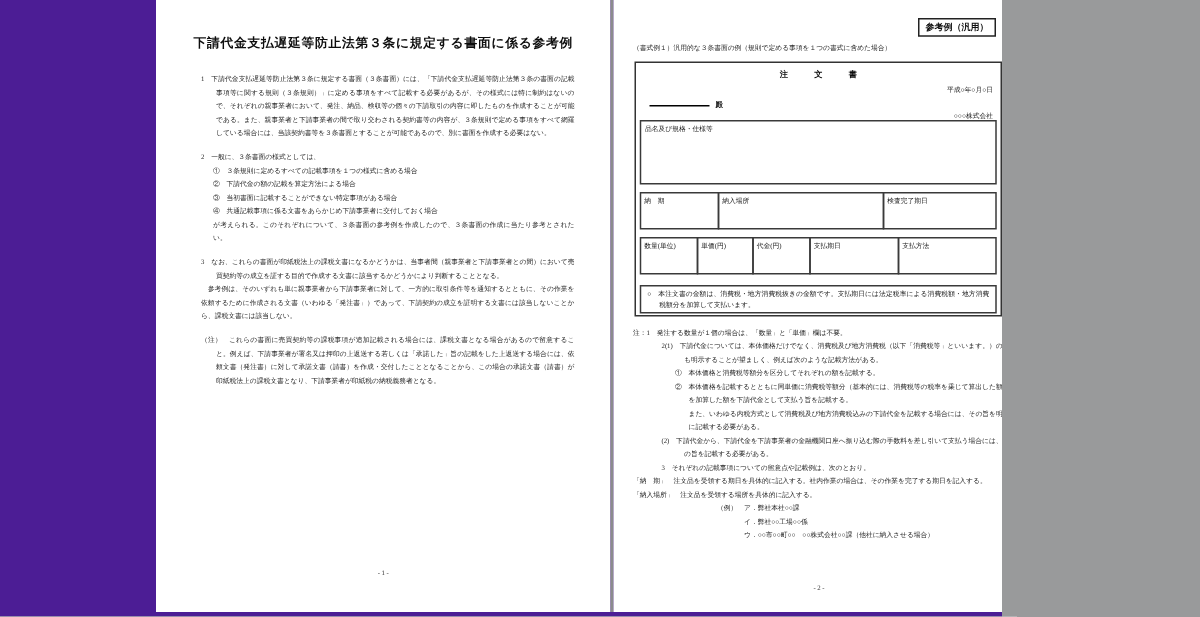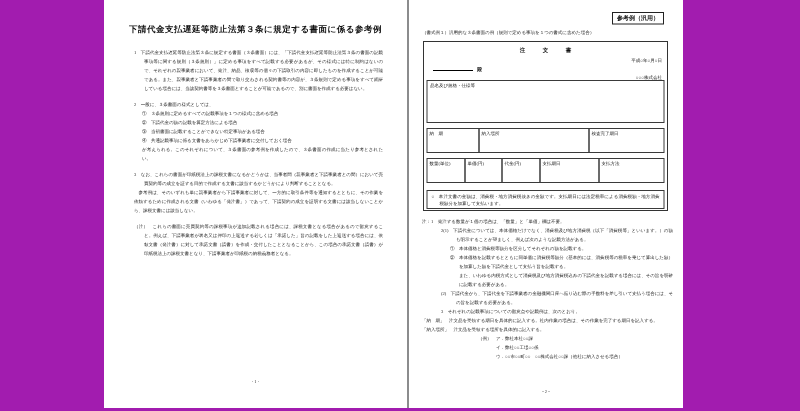--- a/index.html
+++ b/index.html
@@ -1,17 +1,17 @@
 <!DOCTYPE html>
 <html><head>
 <meta charset="utf-8">
 <style>
   html,body{margin:0;padding:0;background:#999a9b;}
   *{box-sizing:border-box;}
-  .screen{position:relative;width:800px;height:411px;background:#a21caf;overflow:hidden;
+  .screen{position:relative;width:668px;height:411px;background:#4c1d95;overflow:hidden;
           font-family:"Liberation Serif","DejaVu Serif",serif;color:#161616;}
   .page{position:absolute;top:0;height:408px;background:#ffffff;}
   .page-left{left:104px;width:303px;}
   .page-right{left:409px;width:274px;}
   .divider{position:absolute;top:0;left:407px;width:2px;height:408px;background:#8b8c8d;}
 
   
   .inner{position:absolute;left:0;top:0;transform:scale(0.5);transform-origin:0 0;}
   .inner-left{width:606px;height:816px;}
   .inner-right{width:548px;height:816px;}

